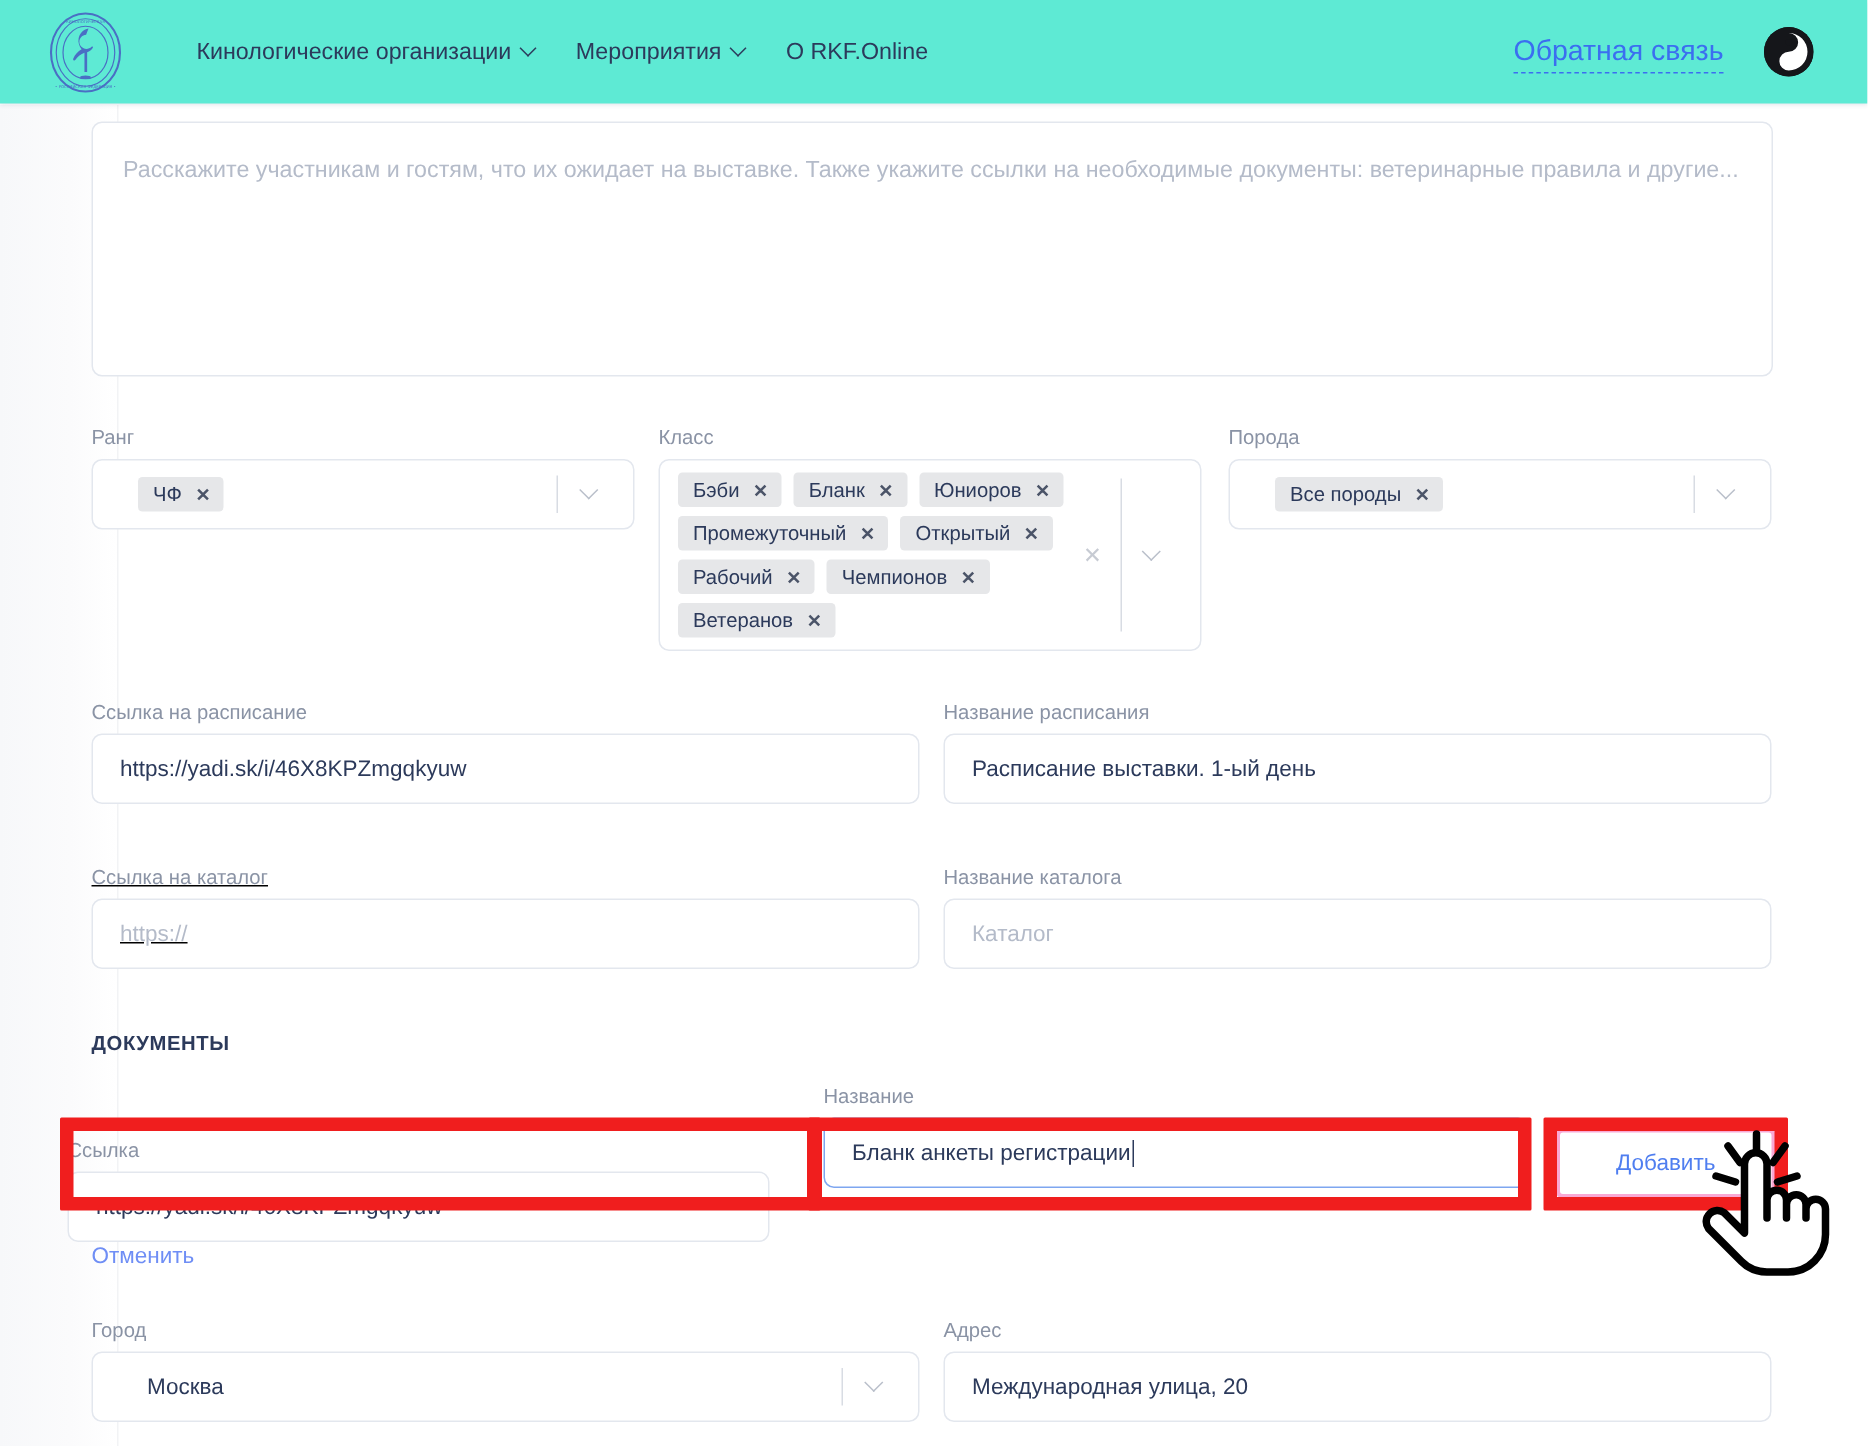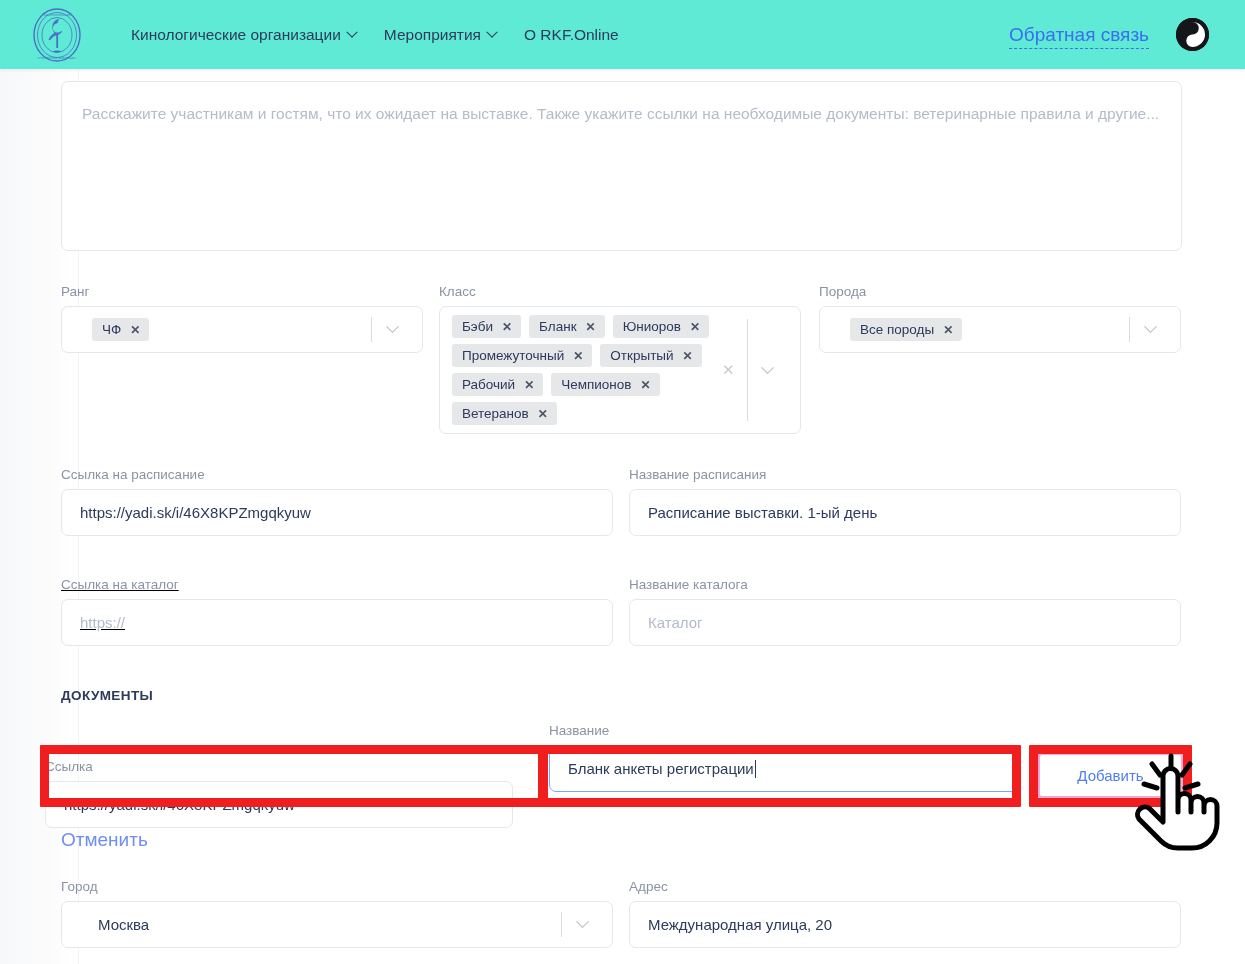--- a/index.html
+++ b/index.html
@@ -148,21 +148,21 @@
   
   .row { position: absolute; display: flex; }
 
   .sec-title {
     position: absolute;
     font-size: 13.5px; font-weight: bold; color: #2c3a5b;
     letter-spacing: 0.4px;
   }
   .cancel-link {
     position: absolute;
-    font-size: 19px; color: #6f8ef5; cursor: pointer;
+    font-size: 15px; color: #6f8ef5; cursor: pointer;
   }
 
   
   .hl {
     position: absolute;
     border: 9px solid #f01e1e;
     border-radius: 1px;
     z-index: 5;
     pointer-events: none;
   }

